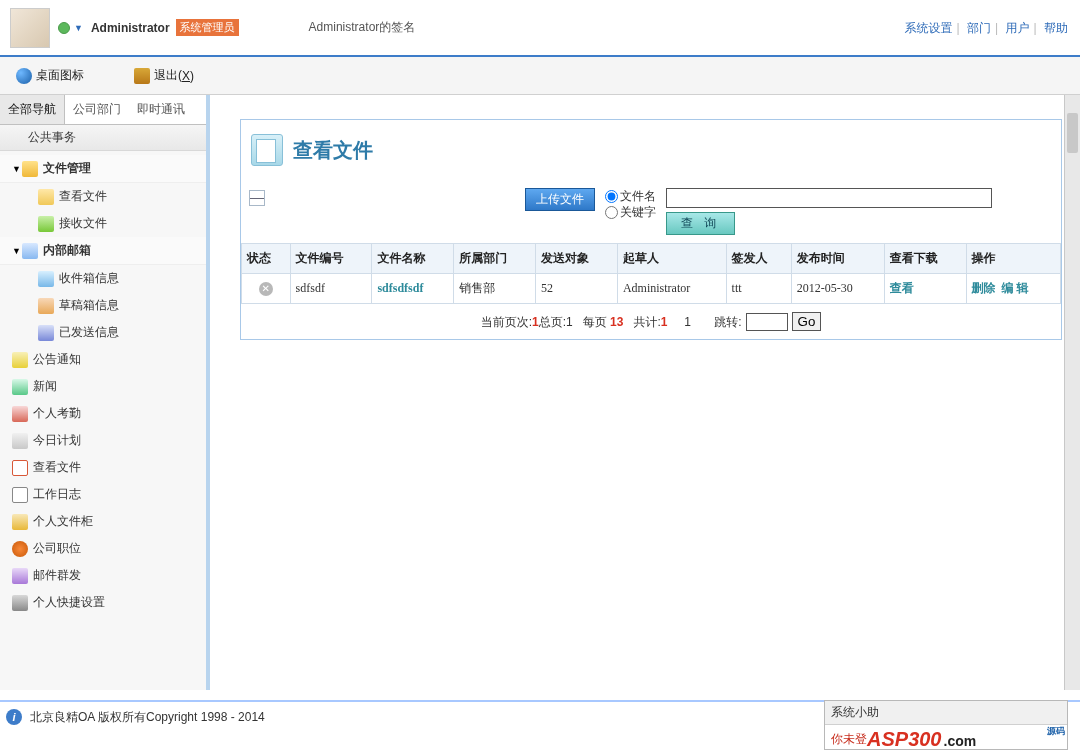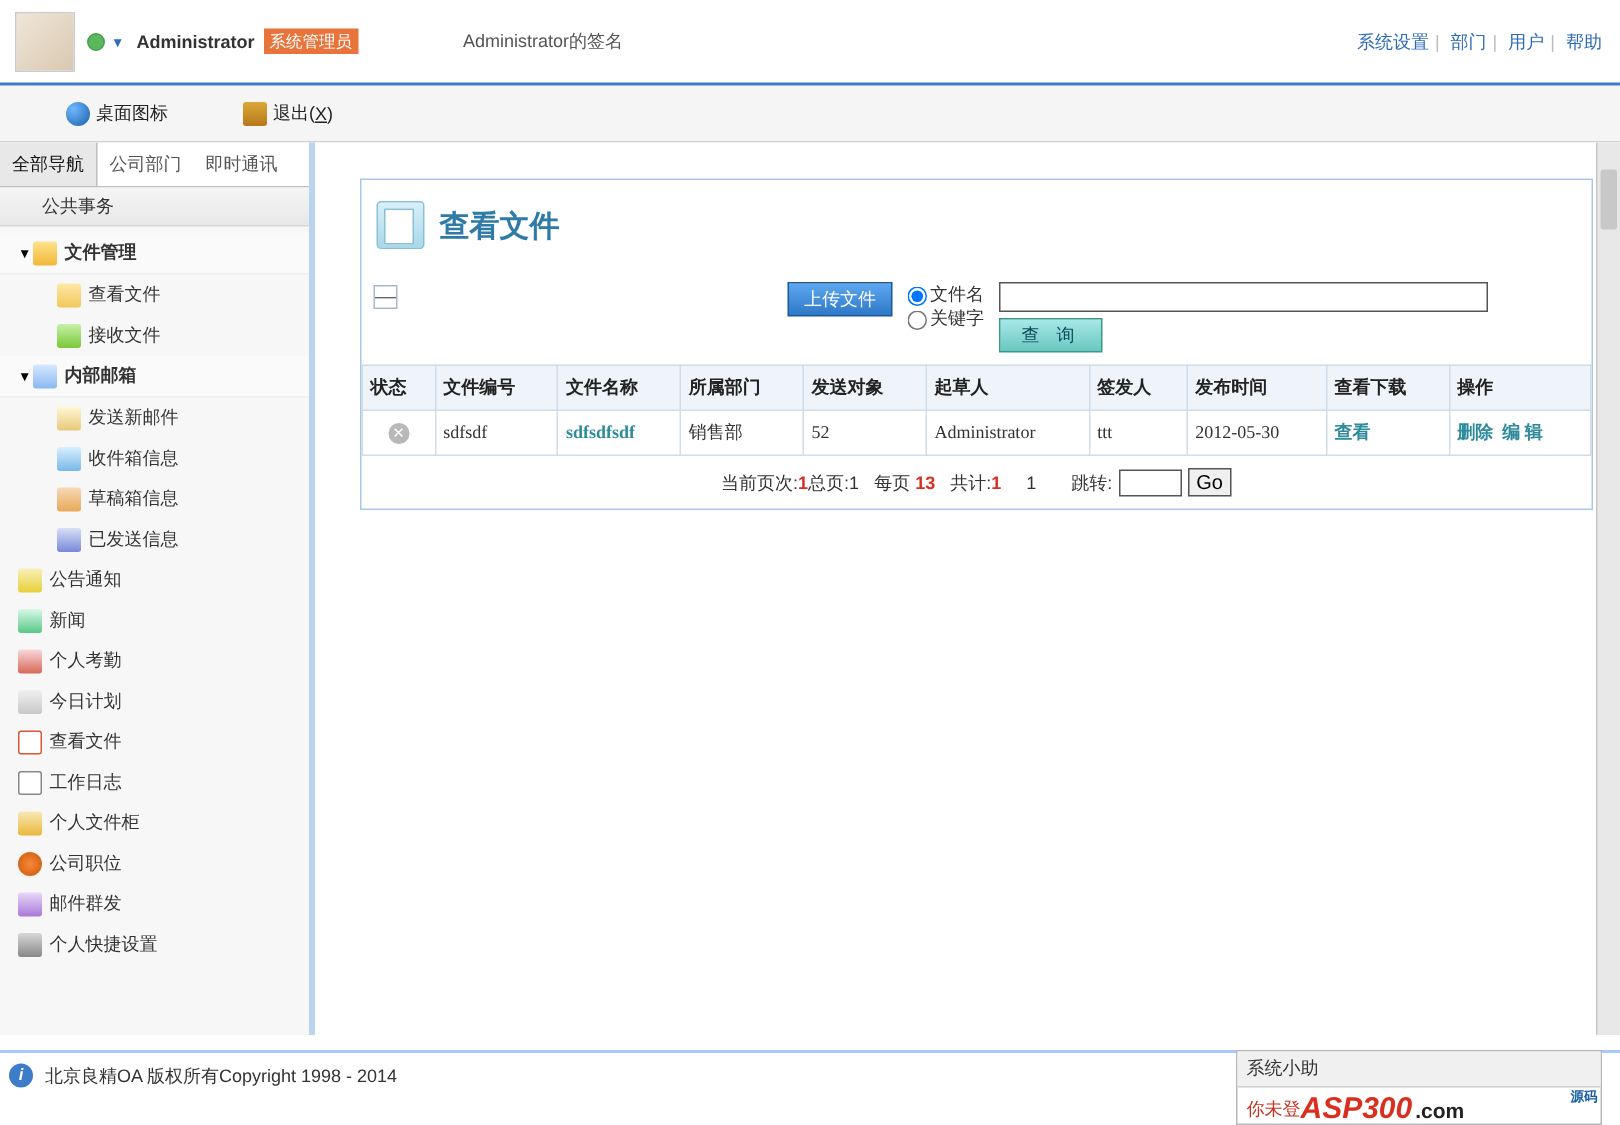--- a/index.html
+++ b/index.html
@@ -7,21 +7,21 @@
 .header { height: 57px; border-bottom: 2px solid #3d7cc9; display: flex; align-items: center; padding: 0 10px; position: relative; }
 .avatar { width: 40px; height: 40px; border: 1px solid #ccc; background: linear-gradient(135deg,#f0e6d8,#d8c8b0); margin-right: 8px; }
 .status-dot { width: 12px; height: 12px; border-radius: 50%; background: #5cb85c; border: 1px solid #4a9b4a; display: inline-block; }
 .dropdown-arrow { font-size: 9px; color: #2e6bb8; margin: 0 4px; }
 .user-name { font-weight: bold; color: #333; margin-left: 4px; }
 .role-badge { background: #e8733b; color: #fff; padding: 1px 4px; font-size: 11px; margin-left: 6px; }
 .signature { color: #555; margin-left: 70px; }
 .header-links { position: absolute; right: 12px; top: 20px; font-size: 12px; }
 .header-links a { color: #2e6bb8; text-decoration: none; }
 .header-links .sep { color: #bbb; margin: 0 4px; }
-.toolbar { background: #f5f5f5; border-bottom: 1px solid #d0d0d0; height: 38px; display: flex; align-items: center; padding-left: 44px; }
+.toolbar { background: #f5f5f5; border-bottom: 1px solid #d0d0d0; height: 38px; display: flex; align-items: center; padding-left: 16px; }
 .toolbar .item { display: flex; align-items: center; margin-right: 50px; color: #222; cursor: pointer; }
 .toolbar .item .ico { width: 16px; height: 16px; margin-right: 4px; }
 .ico-desktop { background: radial-gradient(circle at 30% 30%, #6eb8ff, #1a5fa8); border-radius: 50%; }
 .ico-exit { background: linear-gradient(#d8a838,#b87818); border-radius: 2px; }
 .underline { text-decoration: underline; }
 .main { display: flex; height: 595px; }
 .sidebar { width: 210px; border-right: 4px solid #b8d4ee; background: #f7f7f7; overflow-y: auto; position: relative; }
 .sb-tabs { display: flex; border-bottom: 1px solid #c0c0c0; background: #fff; }
 .sb-tab { padding: 6px 8px; color: #555; cursor: pointer; white-space: nowrap; font-size: 12px; }
 .sb-tab.active { background: #e8e8e8; color: #111; border-right: 1px solid #c0c0c0; }
@@ -55,21 +55,21 @@
 .content-inner { margin: 24px 18px 0 30px; border: 1px solid #a8c8e8; background: #fff; padding: 0; }
 .panel-title { display: flex; align-items: center; padding: 14px 10px 18px 10px; }
 .panel-title .big-ico { width: 32px; height: 32px; margin-right: 10px; background: linear-gradient(#d8f0f8,#a8d8e8); border: 1px solid #88c0d8; border-radius: 3px; position: relative; }
 .panel-title .big-ico::after { content: ""; position: absolute; left: 4px; top: 4px; width: 18px; height: 22px; background: #fff; border: 1px solid #88c0d8; }
 .panel-title h2 { font-size: 20px; color: #2e7ba8; font-weight: bold; }
 .search-row { display: flex; align-items: flex-start; padding: 4px 8px; gap: 10px; }
 .collapse-box { width: 16px; height: 16px; border: 1px solid #a8b8c8; text-align: center; line-height: 13px; color: #667; font-size: 14px; cursor: pointer; margin-top:2px; }
 .btn3d { background: linear-gradient(#5ea8f0,#2e78c8); color: #fff; border: 1px solid #1a5898; padding: 2px 10px; cursor: pointer; font-size: 12px; }
 .btn3d.teal { background: linear-gradient(#a8e8e8,#68c8c0); color: #114858; border: 1px solid #38988a; padding: 2px 14px; letter-spacing: 4px; }
 .radio-group { display: flex; flex-direction: column; line-height: 16px; }
-.radio-group label { display: flex; align-items: flex-end; gap: 2px; white-space: nowrap; }
+.radio-group label { display: flex; align-items: center; gap: 2px; white-space: nowrap; }
 .search-input { width: 326px; height: 20px; border: 1px solid #555; }
 .search-block { display: flex; flex-direction: column; gap: 4px; }
 .tbl { width: 100%; border-collapse: collapse; margin-top: 4px; font-family: Liberation Serif, serif; }
 .tbl th, .tbl td { border: 1px solid #d0dce8; padding: 6px 5px; text-align: left; font-size: 12px; vertical-align: middle; }
 .tbl th { background: #eef4fa; color: #222; font-weight: bold; }
 .tbl td a { color: #2e8b9b; text-decoration: none; font-weight: bold; }
 .status-x { width: 14px; height: 14px; border-radius: 50%; background: #b8b8b8; color: #fff; display: inline-flex; align-items: center; justify-content: center; font-size: 10px; }
 .pager { text-align: center; padding: 8px 0; font-size: 12px; }
 .pager .red { color: #d83020; font-weight: bold; }
 .pager input.jump { width: 42px; height: 18px; border: 1px solid #555; margin: 0 4px; }
@@ -139,24 +139,20 @@
           <span>查看文件</span>
         </div>
         <div class="tree-item sub">
           <span class="ico ico-folder-green"></span>
           <span>接收文件</span>
         </div>
         <div class="tree-item bold">
           <span class="arrow">▼</span>
           <span class="ico ico-mail"></span>
           <span>内部邮箱</span>
-        </div>
-        <div class="tree-item sub">
-          <span class="ico ico-mail-new"></span>
-          <span>发送新邮件</span>
         </div>
         <div class="tree-item sub">
           <span class="ico ico-mail-in"></span>
           <span>收件箱信息</span>
         </div>
         <div class="tree-item sub">
           <span class="ico ico-draft"></span>
           <span>草稿箱信息</span>
         </div>
         <div class="tree-item sub">

